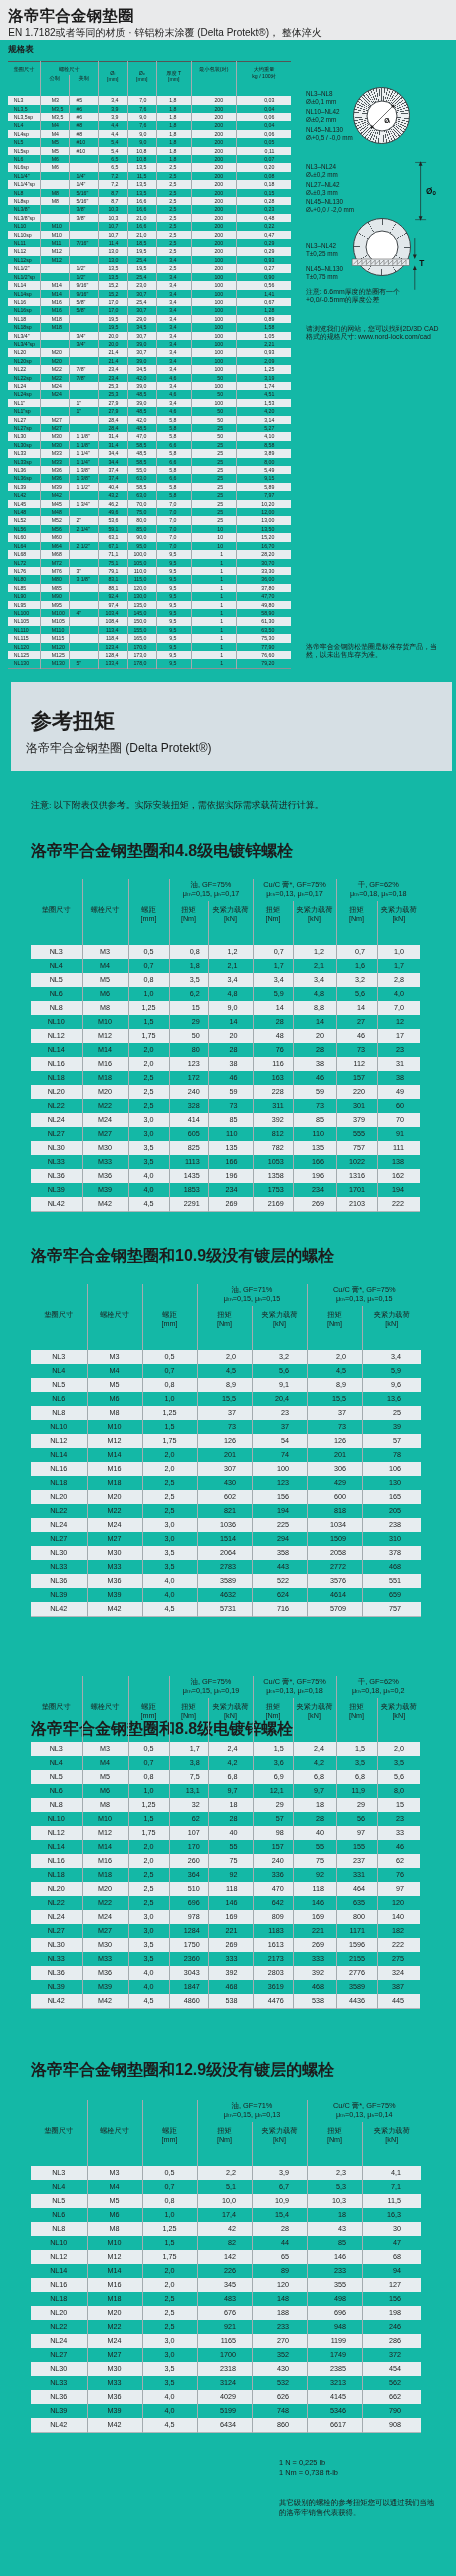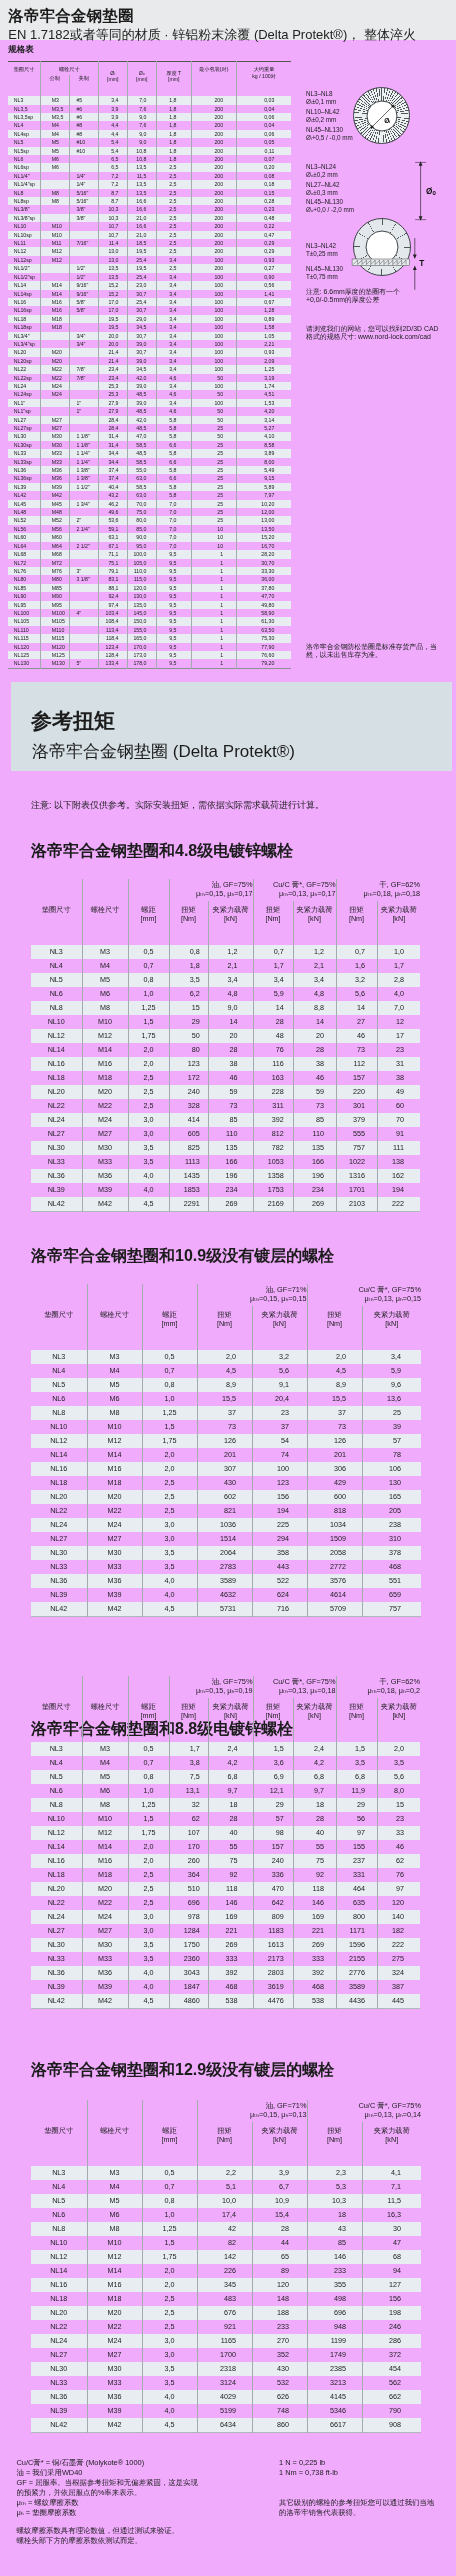--- a/index.html
+++ b/index.html
@@ -1,23 +1,23 @@
 <!DOCTYPE html>
 <html style="font-size:8.8px"><head>
 <meta charset="utf-8">
 <style>
   html,body{margin:0;padding:0;background:#fff;}
   body{font-family:"Liberation Sans","DejaVu Sans",sans-serif;color:#1c1c1c;-webkit-font-smoothing:antialiased;}
-  .page{position:relative;width:457px;height:2576px;background:#f0abfc;overflow:hidden;}
+  .page{position:relative;width:457px;height:2576px;background:#14b8a6;overflow:hidden;}
   .abs{position:absolute;}
 
   
   .band{left:0;top:0;width:457px;height:40px;background:#e9eaeb;}
   .page-title{left:8.3px;top:5.5px;font-size:15.4px;font-weight:bold;letter-spacing:0.3px;}
-  .page-subtitle{left:8.3px;top:26px;font-size:13px;color:#222;}
+  .page-subtitle{left:8.3px;top:26px;font-size:10px;color:#222;}
 
   .spec-heading{left:8.3px;top:44px;font-size:8.5px;font-weight:bold;}
 
   
   .spec-wrap{left:8.3px;top:61px;width:283px;}
   table{border-collapse:collapse;table-layout:fixed;}
   .spec{width:283px;border-top:0.6px solid #555;border-bottom:0.6px solid #8a9296;font-size:5.2px;}
   .spec th,.spec td{padding:0;font-weight:normal;border-left:0.6px solid #a3abaf;overflow:hidden;white-space:nowrap;}
   .spec th:first-child,.spec td:first-child{border-left:none;}
   .spec thead th{height:29px;vertical-align:top;text-align:center;}
@@ -46,28 +46,28 @@
   .ring1{width:57px;height:57px;background:repeating-conic-gradient(#4e565a 0deg 1.7deg,#edf0f1 1.7deg 6deg);}
   .ring2{width:58px;height:58px;background:repeating-conic-gradient(#4e565a 0deg 1.3deg,#e2e8eb 1.3deg 30deg);}
   .hole{position:absolute;left:50%;top:50%;transform:translate(-50%,-50%);background:#fff;border:0.8px solid #3f4548;border-radius:50%;box-sizing:border-box;}
   .hole1{width:31px;height:31px;}
   .hole2{width:33px;height:33px;}
   .ring svg{position:absolute;left:0;top:0;}
 
   
   .torque-box{left:10.5px;top:682px;width:441px;height:89px;background:#d6dfe4;}
   .torque-title{left:31px;top:707px;font-size:21px;font-weight:bold;}
-  .torque-sub{left:32px;top:740px;font-size:17px;}
-  .torque-note{left:31px;top:799px;font-size:9px;}
+  .torque-sub{left:26px;top:740px;font-size:12px;}
+  .torque-note{left:31px;top:799px;font-size:9px;font-family:Liberation Serif, serif;}
   .tq-title{font-size:16px;font-weight:bold;}
 
   .tq{width:389px;border-bottom:0.6px solid #b0b8bb;font-size:7.2px;}
   .tq th,.tq td{padding:0;font-weight:normal;border-left:0.6px solid #a3abaf;overflow:hidden;}
   .tq th:first-child,.tq td:first-child{border-left:none;}
-  .tq thead tr.grp th{height:22px;vertical-align:middle;text-align:right;}
+  .tq thead tr.grp th{height:22px;vertical-align:middle;text-align:center;}
   .tq thead tr.grp th.e{border-left:0.6px solid #a3abaf;}
   .tq thead tr.grp th.e:first-child{border-left:none;}
   .tq thead tr.lbl th{height:39px;vertical-align:top;padding-top:5px;text-align:center;white-space:pre-line;line-height:8.8px;}
   .g1{font-size:7.4px;line-height:8.8px;}
   .g2{font-size:7.2px;line-height:8.8px;}
   .tq tbody td{height:14px;line-height:14px;white-space:nowrap;}
   .tq tbody tr:nth-child(odd){background:#e7edf0;}
   .tq tbody td:nth-child(1){text-align:center;}
   .tq tbody td:nth-child(2){text-align:center;}
   .tq tbody td:nth-child(3){text-align:center;}
@@ -1874,32 +1874,20 @@
             <td>4,5</td>
             <td>6434</td>
             <td>860</td>
             <td>6617</td>
             <td>908</td>
           </tr>
         </tbody>
     </table>
   </div>
 
-  <div class="abs foot" style="left:16.5px;top:2458px;width:253px">
-    <div>Cu/C膏* = 铜/石墨膏 (Molykote® 1000)</div>
-    <div>油 = 我们采用WD40</div>
-    <div>GF = 屈服率。当根据参考扭矩和无偏差紧固，这是实现</div>
-    <div>的预紧力，并依屈服点的%率来表示。</div>
-    <div>μₜₕ = 螺纹摩擦系数</div>
-    <div>μₕ = 垫圈摩擦系数</div>
-  </div>
-  <div class="abs foot" style="left:16.5px;top:2526px;width:253px">
-    <div>螺纹摩擦系数具有理论数值，但通过测试来验证。</div>
-    <div>螺栓头部下方的摩擦系数依测试而定。</div>
-  </div>
   <div class="abs foot" style="left:279px;top:2458px;width:176px">
     <div>1 N = 0,225 lb</div>
     <div>1 Nm = 0,738 ft-lb</div>
   </div>
   <div class="abs foot" style="left:279px;top:2498px;width:176px">
     <div>其它级别的螺栓的参考扭矩您可以通过我们当地</div>
     <div>的洛帝牢销售代表获得。</div>
   </div>
 
 </div>

